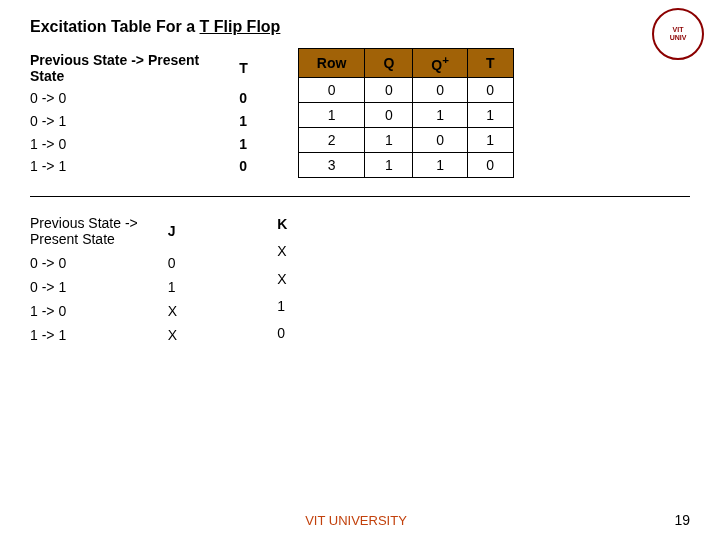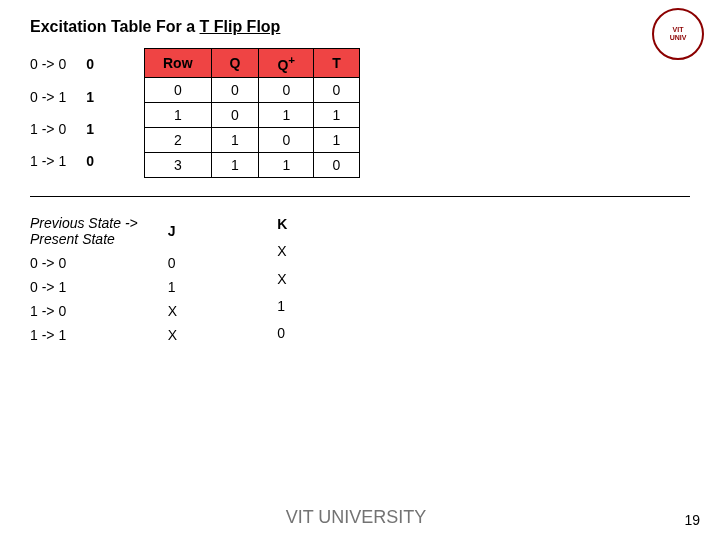--- a/index.html
+++ b/index.html
@@ -59,21 +59,21 @@
       font-size: 14px;
       border: 1px solid #000;
     }
     .t-right-table th, .t-right-table td {
       border: 1px solid #000;
       padding: 4px 18px;
       text-align: center;
       font-weight: normal;
     }
     .t-right-table thead th {
-      background: #ef4444;
+      background: #a16207;
       font-weight: bold;
     }
     .t-right-table th.q-plus {
       
     }
 
     .divider-line {
       border: none;
       border-top: 1px solid #000;
       margin: 6px 0 14px 0;
@@ -109,28 +109,28 @@
     }
 
     .footer {
       position: absolute;
       bottom: 12px;
       left: 0;
       right: 8px;
       display: flex;
       justify-content: center;
       align-items: center;
-      font-size: 18px;
-      color: #737373;
+      font-size: 13px;
+      color: #c2410c;
     }
 
     .page-num {
       position: absolute;
       bottom: 12px;
-      right: 20px;
+      right: 30px;
       font-size: 14px;
       color: #000;
     }
 
     .logo {
       position: absolute;
       top: 8px;
       right: 14px;
       width: 54px;
       height: 54px;
@@ -164,20 +164,24 @@
 
   <div class="section-title">
     <span>Excitation Table For a </span><a href="#">T Flip Flop</a>
   </div>
 
   <div class="layout-row">
 
     <table class="t-left-table">
       <tbody>
         <tr>
+          <td class="header-cell">Previous State -&gt; Present<br>State</td>
+          <td class="t-col">T</td>
+        </tr>
+        <tr>
           <td>0 -&gt; 0</td>
           <td class="t-col">0</td>
         </tr>
         <tr>
           <td>0 -&gt; 1</td>
           <td class="t-col">1</td>
         </tr>
         <tr>
           <td>1 -&gt; 0</td>
           <td class="t-col">1</td>
@@ -229,21 +233,21 @@
   </div>
 
   <hr class="divider-line">
 
 
   <div class="jk-layout">
 
     <table class="jk-left-table">
       <tbody>
         <tr>
-          <td style="padding-right:20px;font-style:italic;">Previous State -&gt;<br>Present State</td>
+          <td style="padding-right:20px;">Previous State -&gt;<br>Present State</td>
           <td class="j-col" style="font-weight:bold;">J</td>
         </tr>
         <tr>
           <td>0 -&gt; 0</td>
           <td class="j-col">0</td>
         </tr>
         <tr>
           <td>0 -&gt; 1</td>
           <td class="j-col">1</td>
         </tr>

